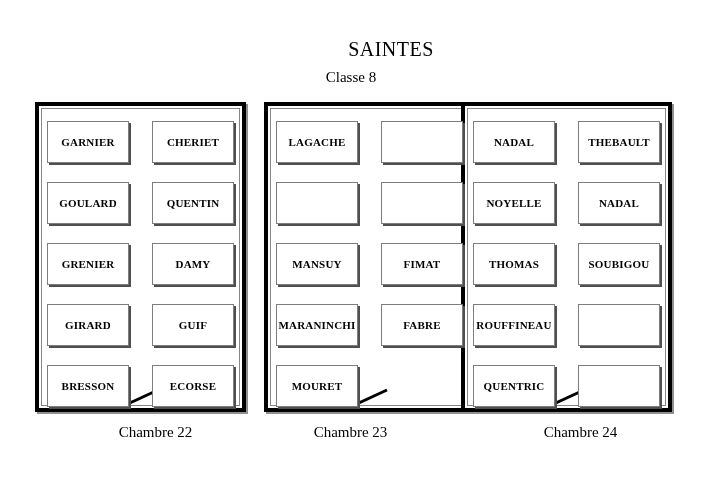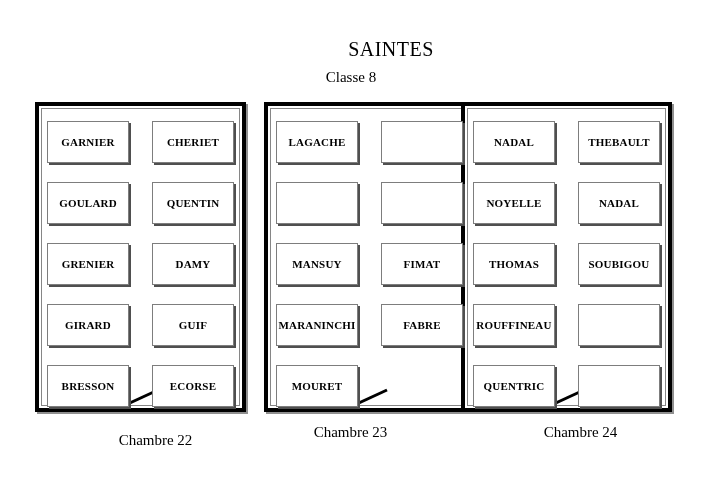--- a/index.html
+++ b/index.html
@@ -85,21 +85,21 @@
     height: 302px;
     pointer-events: none;
   }
   .room-label {
     position: absolute;
     top: 424px;
     width: 211px;
     text-align: center;
     font-size: 15px;
   }
-  .label-22 { left: 50px; margin-top: 8px; }
+  .label-22 { left: 50px; }
   .label-23 { left: 245px; text-align: center; }
   .label-24 { left: 475px; }
 </style>
 </head>
 <body>
 
 <div class="page">
 
   <div class="title">SAINTES</div>
   <div class="subtitle">Classe 8</div>

